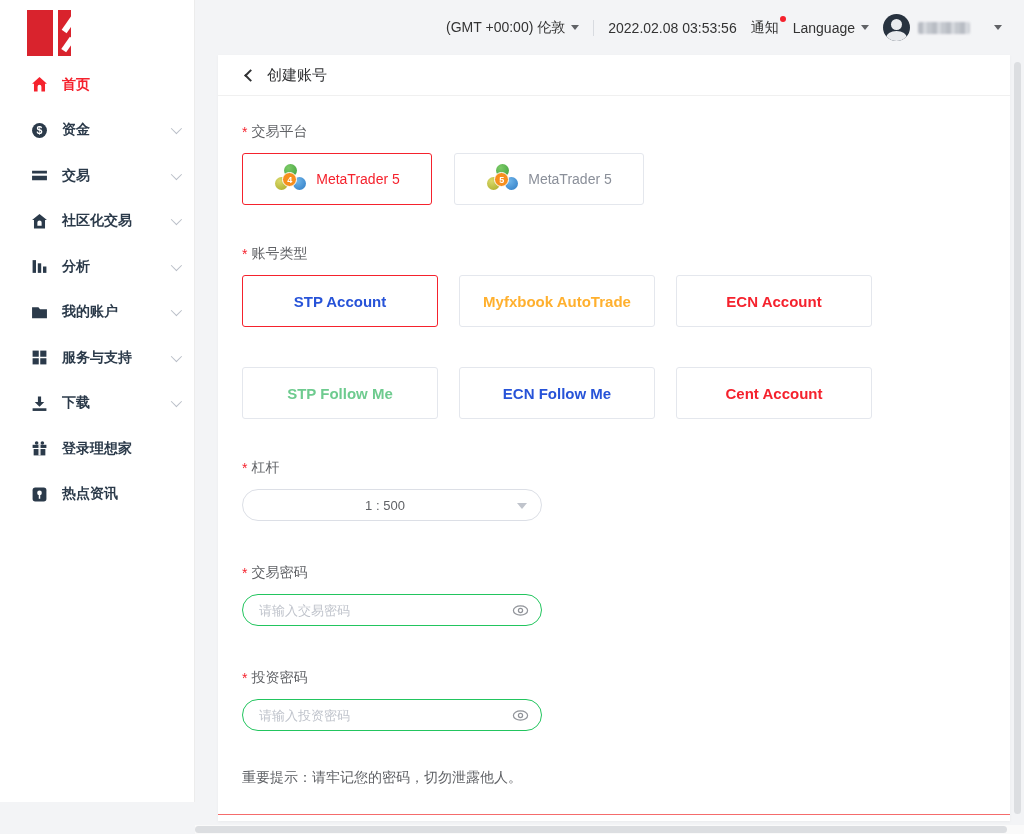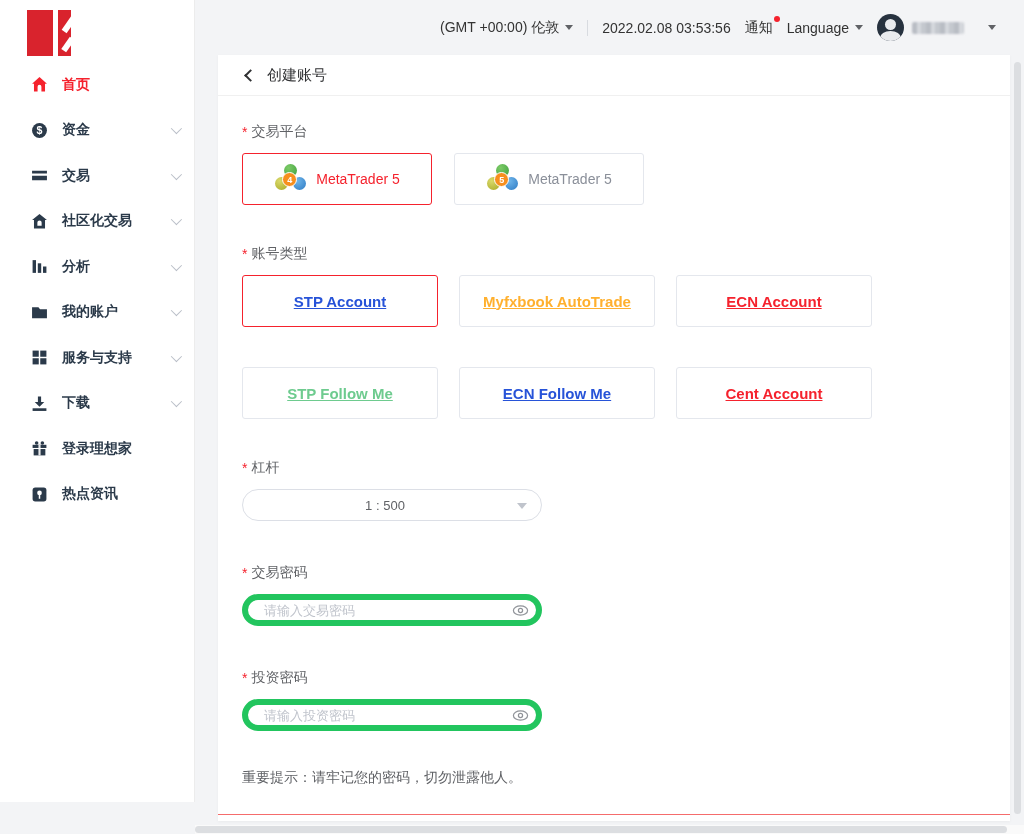--- a/index.html
+++ b/index.html
@@ -14,21 +14,21 @@
   .logo .dash2 { position:absolute; right:0px; bottom:4px; width:6px; height:15px; background:#ffffff; transform:rotate(35deg); }
   .menu { position:absolute; left:0; top:62px; width:195px; }
   .sidebar-item { display:flex; align-items:center; height:45.5px; padding:0 16px 0 30px; color:#2b3a4a; font-size:14px; font-weight:700; cursor:pointer; }
   .sidebar-item .ico { width:18px; height:18px; margin-right:14px; display:flex; align-items:center; justify-content:center; flex:0 0 18px; }
   .sidebar-item.active { color:#f5222d; }
   .sidebar-item.active .ico svg { fill:#f5222d; }
   .sidebar-item .ico svg { fill:#2b3a4a; }
   .sb-chevron { margin-left:auto; width:8px; height:8px; border-right:1.5px solid #b9bec7; border-bottom:1.5px solid #b9bec7; transform:rotate(45deg) translateY(-2px); }
 
   
-  .topbar { position:absolute; left:195px; top:0; width:829px; height:55px; display:flex; align-items:center; justify-content:flex-end; padding-right:28px; gap:14px; font-size:14px; color:#333; }
+  .topbar { position:absolute; left:195px; top:0; width:829px; height:55px; display:flex; align-items:center; justify-content:flex-end; padding-right:22px; gap:14px; font-size:14px; color:#333; }
   .caret { display:inline-block; width:0; height:0; border-left:4px solid transparent; border-right:4px solid transparent; border-top:5px solid #606266; margin-left:6px; vertical-align:middle; }
   .tz, .lang, .usermenu { display:flex; align-items:center; cursor:pointer; }
   .vdiv { width:1px; height:16px; background:#d8dbe0; }
   .notice { position:relative; cursor:pointer; }
   .notice .dot { position:absolute; right:-7px; top:-3px; width:6px; height:6px; border-radius:50%; background:#f5222d; }
   .avatar { width:27px; height:27px; border-radius:50%; background:#27323f; position:relative; overflow:hidden; margin-right:8px; }
   .avatar .head { position:absolute; left:8px; top:5px; width:11px; height:11px; border-radius:50%; background:#e9ebee; }
   .avatar .body { position:absolute; left:3px; top:17px; width:21px; height:14px; border-radius:50%; background:#e9ebee; }
   .redacted { width:52px; height:12px; border-radius:2px; background:repeating-linear-gradient(90deg,#b9bdc4 0 5px,#d5d8dd 5px 9px,#c4c8ce 9px 14px); filter:blur(1px); }
 
@@ -46,29 +46,29 @@
   .plat-card { width:190px; height:52px; border:1px solid #e4e7ed; border-radius:3px; display:flex; align-items:center; justify-content:center; gap:10px; font-size:14px; color:#8a8f99; cursor:pointer; background:#fff; }
   .plat-card.selected { border:1px solid #f5222d; color:#f5222d; }
   .mt-logo { position:relative; width:32px; height:30px; flex:0 0 32px; }
   .mt-logo .s1 { position:absolute; left:10px; top:0; width:13px; height:13px; border-radius:50%; background:radial-gradient(circle at 35% 30%, #7ccb66, #3d9e3f); }
   .mt-logo .s2 { position:absolute; left:1px; top:13px; width:13px; height:13px; border-radius:50%; background:radial-gradient(circle at 35% 30%, #d9d96a, #a8a825); }
   .mt-logo .s3 { position:absolute; left:19px; top:13px; width:13px; height:13px; border-radius:50%; background:radial-gradient(circle at 35% 30%, #6fb5ea, #2e7bc4); }
   .mt-badge { position:absolute; left:8px; top:8px; width:15px; height:15px; border-radius:50%; background:#f78f1e; border:1px solid #fff; color:#fff; font-size:9px; font-weight:700; display:flex; align-items:center; justify-content:center; }
 
   
   .acct-row { display:flex; gap:21px; }
-  .acct-btn { width:196px; height:52px; border:1px solid #e4e7ed; border-radius:3px; background:#fff; display:flex; align-items:center; justify-content:center; font-size:15px; font-weight:700; cursor:pointer;text-decoration:underline; }
+  .acct-btn { width:196px; height:52px; border:1px solid #e4e7ed; border-radius:3px; background:#fff; display:flex; align-items:center; justify-content:center; font-size:15px; font-weight:700; cursor:pointer; }
   .acct-btn.selected { border-color:#f5222d; }
   .c-blue { color:#2753d8; } .c-red { color:#f5222d; } .c-orange { color:#ffb02e; } .c-green { color:#6ecb8f; }
 
   
   .select-box { position:relative; width:300px; height:32px; border:1px solid #dcdfe6; border-radius:16px; display:flex; align-items:center; padding:0 30px 0 16px; font-size:13px; color:#606266; cursor:pointer; background:#fff;justify-content:center; }
   .select-caret { position:absolute; right:14px; top:13px; width:0; height:0; border-left:5px solid transparent; border-right:5px solid transparent; border-top:6px solid #c0c4cc; }
   .pw-box { position:relative; width:300px; height:32px; }
-  .pw-input { width:300px; height:32px; border:6px solid #22c55e; border-radius:16px; padding:0 38px 0 16px; font-size:13px; color:#be185d; background:#fff; outline:none; font-family:inherit; }
+  .pw-input { width:300px; height:32px; border:1px solid #22c55e; border-radius:16px; padding:0 38px 0 16px; font-size:13px; color:#be185d; background:#fff; outline:none; font-family:inherit; }
   .pw-input::placeholder { color:#c0c4cc; }
   .eye { position:absolute; right:13px; top:8px; width:17px; height:17px; cursor:pointer; }
 
   .warning { font-size:14px; color:#606266; }
 
   .red-line { height:1px; background:#f56c6c; margin:27px -28px 0 -24px; }
 
   .footer-row { display:flex; align-items:center; margin-top:11px; }
   .annot-box { margin-left:9px; border:4px solid #e60f0f; padding:4px 5px; display:inline-flex; }
 

